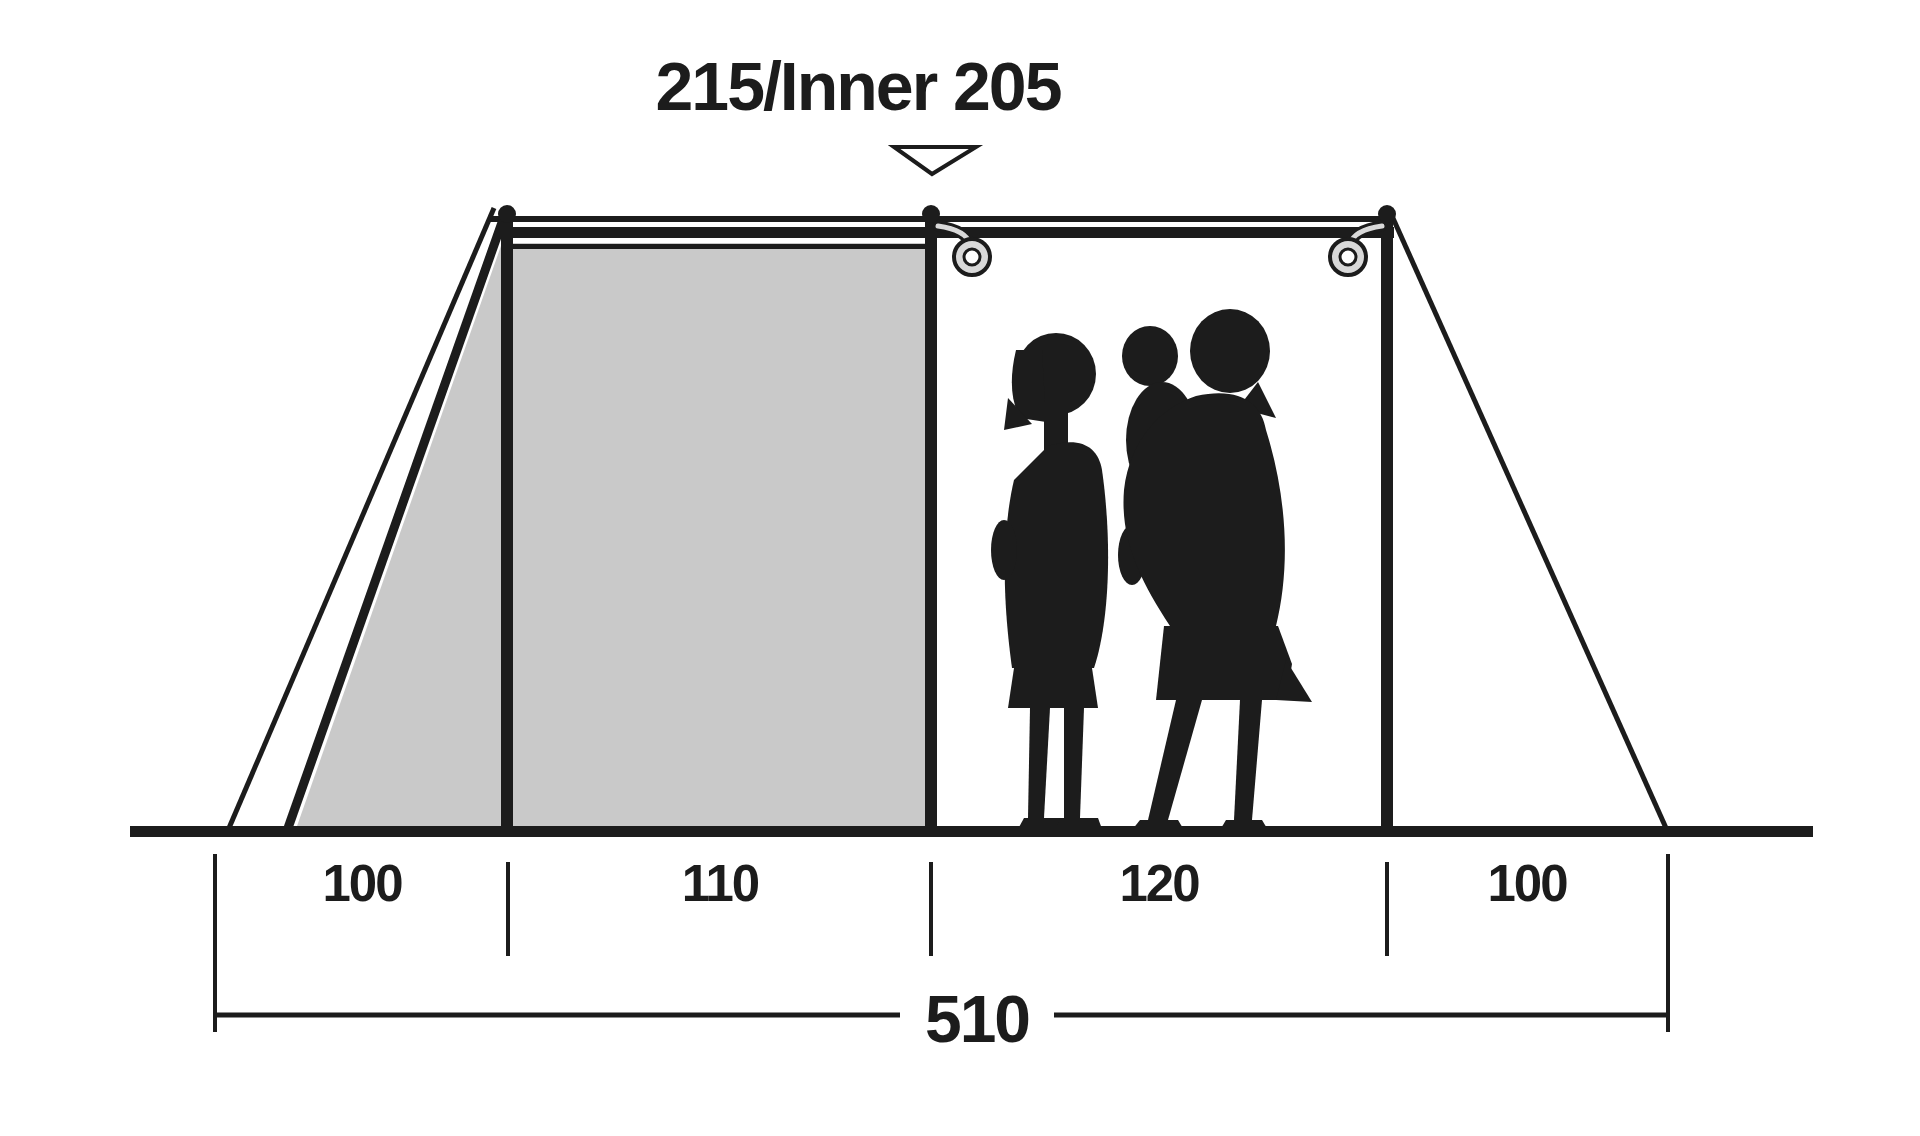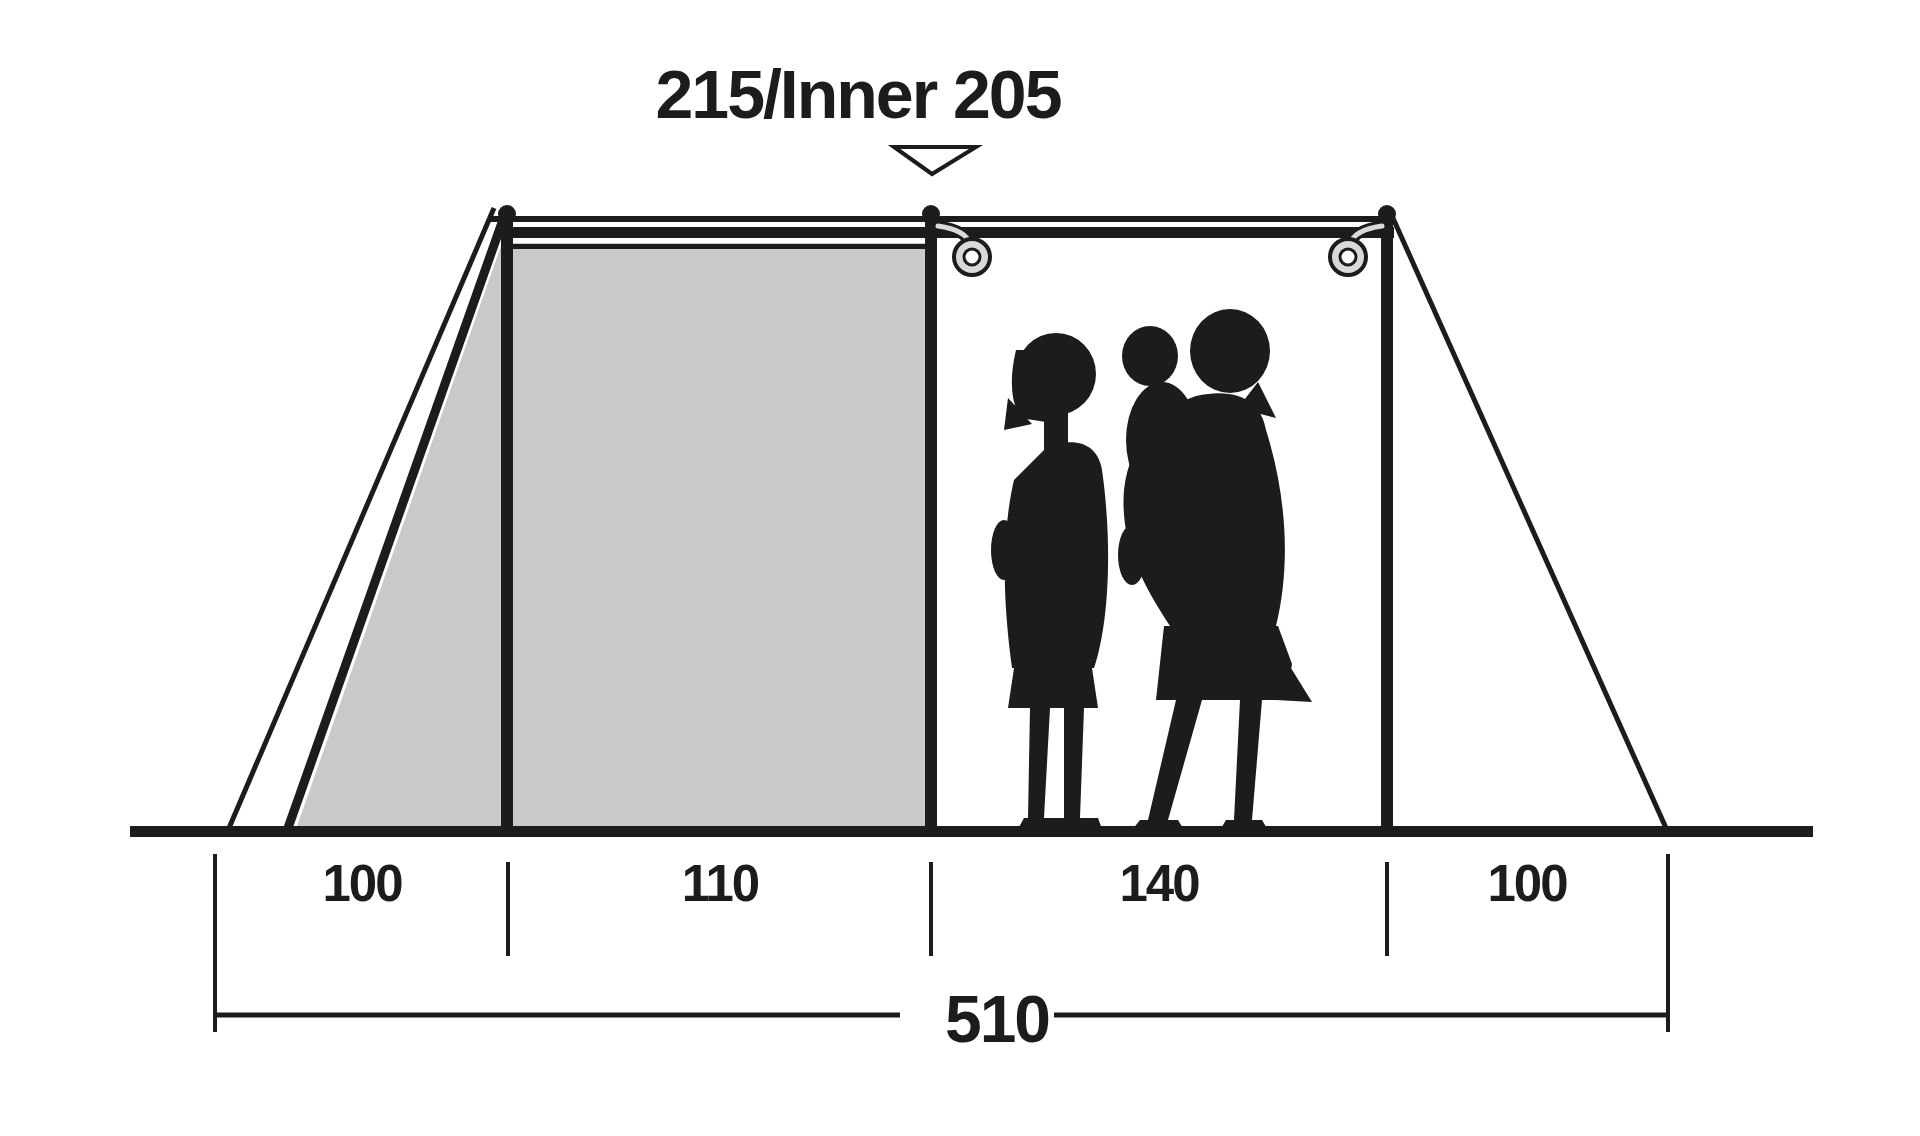--- a/index.html
+++ b/index.html
@@ -13,27 +13,27 @@
   .diagram-svg{position:absolute;left:0;top:0;width:1920px;height:1136px;}
   .lbl{
     position:absolute;
     transform:translateX(-50%);
     color:#1c1c1c;
     font-weight:bold;
     line-height:1;
     white-space:nowrap;
     letter-spacing:-2px;
   }
-  .title-lbl{top:60px;left:858px;font-size:68px;}
+  .title-lbl{top:52px;left:858px;font-size:68px;}
   .dim-lbl{top:858px;font-size:51px;}
   .dim-lbl.d0{left:362px;}
   .dim-lbl.d1{left:720px;}
   .dim-lbl.d2{left:1159px;}
   .dim-lbl.d3{left:1527px;}
-  .total-lbl{top:986px;left:977px;font-size:66px;margin-left:20px;}
+  .total-lbl{top:986px;left:977px;font-size:66px;}
 </style>
 </head>
 <body>
 
 <div class="canvas">
 
   <svg class="diagram-svg" viewBox="0 0 1920 1136" xmlns="http://www.w3.org/2000/svg">
 
     <polygon points="502,243 925,243 925,829 296,829" fill="#c9c9c9"></polygon>
 
@@ -119,17 +119,17 @@
     <line x1="1668" y1="854" x2="1668" y2="1032" stroke="#1c1c1c" stroke-width="4"></line>
 
     <line x1="215" y1="1015" x2="900" y2="1015" stroke="#1c1c1c" stroke-width="5"></line>
     <line x1="1054" y1="1015" x2="1668" y2="1015" stroke="#1c1c1c" stroke-width="5"></line>
   </svg>
 
   <div class="lbl title-lbl">215/Inner 205</div>
 
   <div class="lbl dim-lbl d0">100</div>
   <div class="lbl dim-lbl d1">110</div>
-  <div class="lbl dim-lbl d2">140</div>
+  <div class="lbl dim-lbl d2">120</div>
   <div class="lbl dim-lbl d3">100</div>
 
   <div class="lbl total-lbl">510</div>
 </div>
 
 </body></html>

